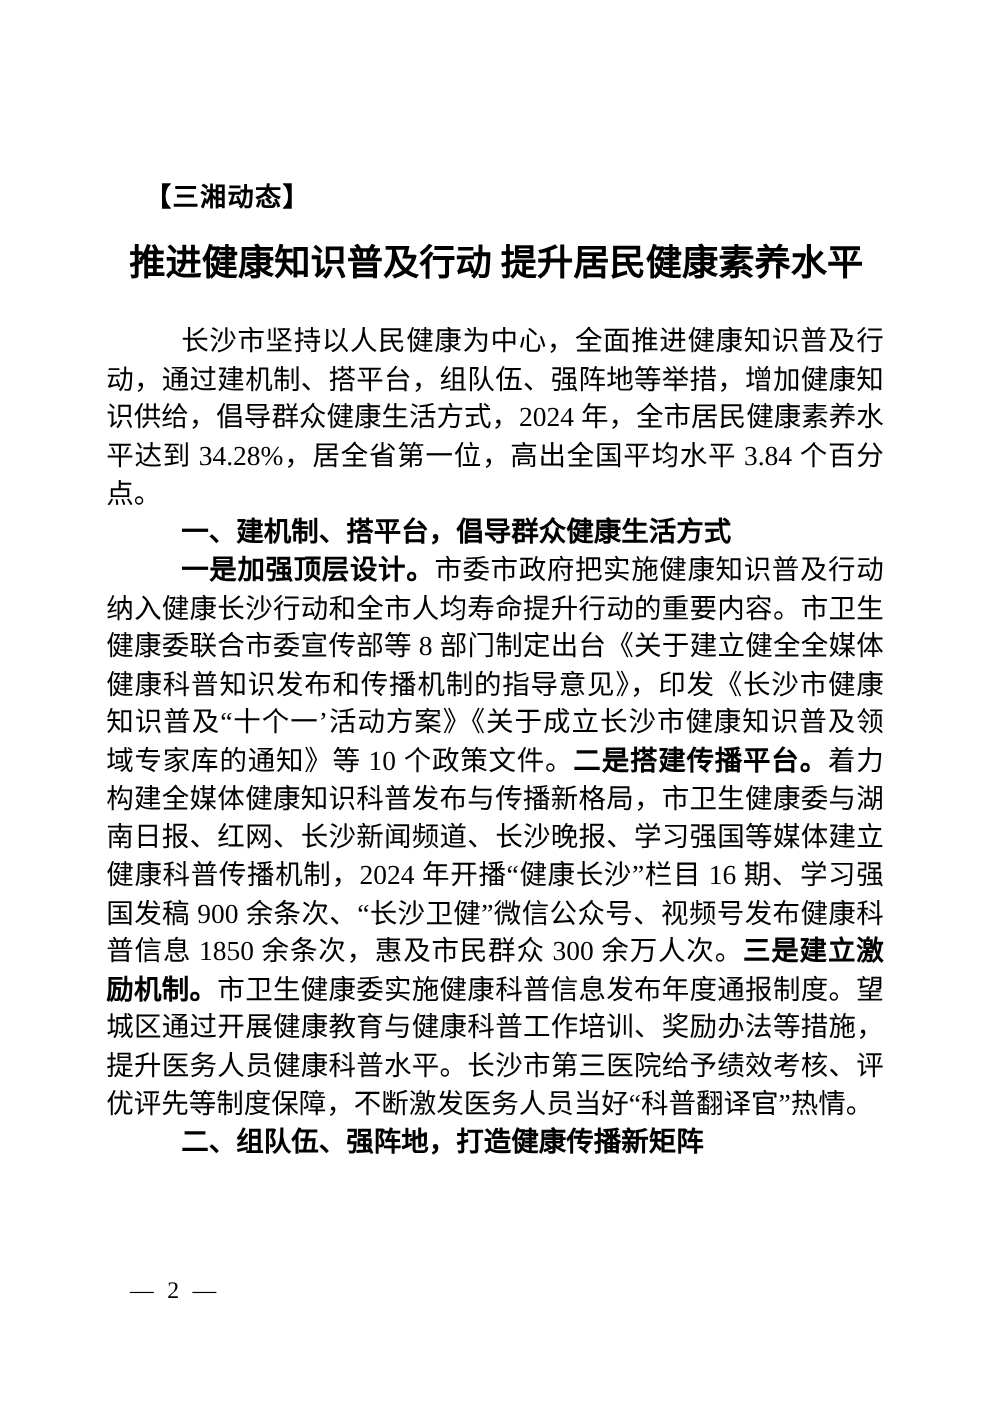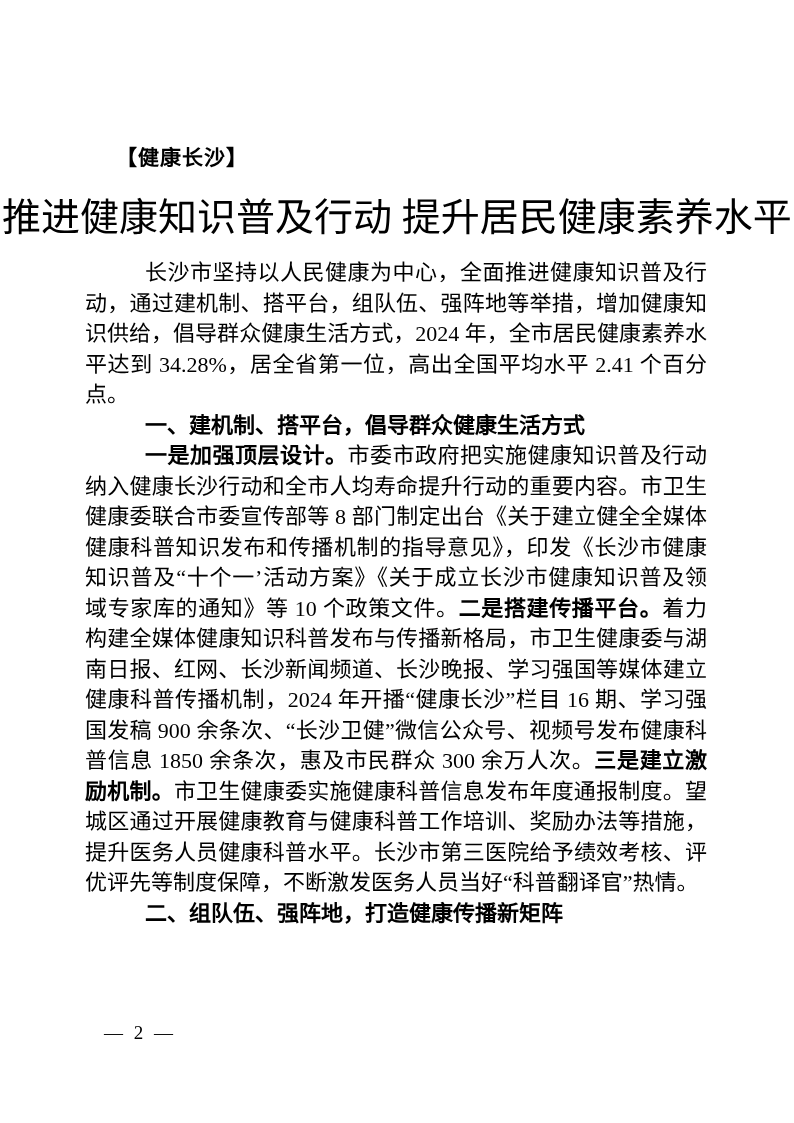--- a/index.html
+++ b/index.html
@@ -25,22 +25,22 @@
     letter-spacing: 1px;
     font-family: "Liberation Serif", serif;
   }
   .doc-title {
     position: absolute;
     left: 0;
     top: 186px;
     width: 100%;
     margin: 0;
     text-align: center;
-    font-size: 39px;
-    font-weight: 400;
+    font-size: 29px;
+    font-weight: 700;
     font-family: "Liberation Serif", serif;
     white-space: nowrap;
   }
   .article-body {
     position: absolute;
     left: 85px;
     top: 258px;
     width: 622px;
     font-size: 22px;
     line-height: 30.5px;
@@ -73,27 +73,27 @@
     font-size: 19px;
     letter-spacing: 3px;
     font-family: "Liberation Serif", serif;
   }
 </style>
 </head>
 <body>
 
 <div class="page">
 
-  <div class="section-tag">【健康长沙】</div>
+  <div class="section-tag">【三湘动态】</div>
 
   <h1 class="doc-title">推进健康知识普及行动 提升居民健康素养水平</h1>
 
   <div class="article-body">
 
-    <p class="para">长沙市坚持以人民健康为中心，全面推进健康知识普及行动，通过建机制、搭平台，组队伍、强阵地等举措，增加健康知识供给，倡导群众健康生活方式，2024 年，全市居民健康素养水平达到 34.28%，居全省第一位，高出全国平均水平 2.41 个百分点。</p>
+    <p class="para">长沙市坚持以人民健康为中心，全面推进健康知识普及行动，通过建机制、搭平台，组队伍、强阵地等举措，增加健康知识供给，倡导群众健康生活方式，2024 年，全市居民健康素养水平达到 34.28%，居全省第一位，高出全国平均水平 3.84 个百分点。</p>
 
     <h2 class="section-heading">一、建机制、搭平台，倡导群众健康生活方式</h2>
 
     <p class="para"><span class="runin-label">一是加强顶层设计。</span><span>市委市政府把实施健康知识普及行动纳入健康长沙行动和全市人均寿命提升行动的重要内容。市卫生健康委联合市委宣传部等 8 部门制定出台《关于建立健全全媒体健康科普知识发布和传播机制的指导意见》，印发《长沙市健康知识普及“十个一’活动方案》《关于成立长沙市健康知识普及领域专家库的通知》等 10 个政策文件。</span><span class="runin-label">二是搭建传播平台。</span><span>着力构建全媒体健康知识科普发布与传播新格局，市卫生健康委与湖南日报、红网、长沙新闻频道、长沙晚报、学习强国等媒体建立健康科普传播机制，2024 年开播“健康长沙”栏目 16 期、学习强国发稿 900 余条次、“长沙卫健”微信公众号、视频号发布健康科普信息 1850 余条次，惠及市民群众 300 余万人次。</span><span class="runin-label">三是建立激励机制。</span><span>市卫生健康委实施健康科普信息发布年度通报制度。望城区通过开展健康教育与健康科普工作培训、奖励办法等措施，提升医务人员健康科普水平。长沙市第三医院给予绩效考核、评优评先等制度保障，不断激发医务人员当好“科普翻译官”热情。</span></p>
 
     <h2 class="section-heading">二、组队伍、强阵地，打造健康传播新矩阵</h2>
 
   </div>
 
   <div class="page-number">— 2 —</div>

